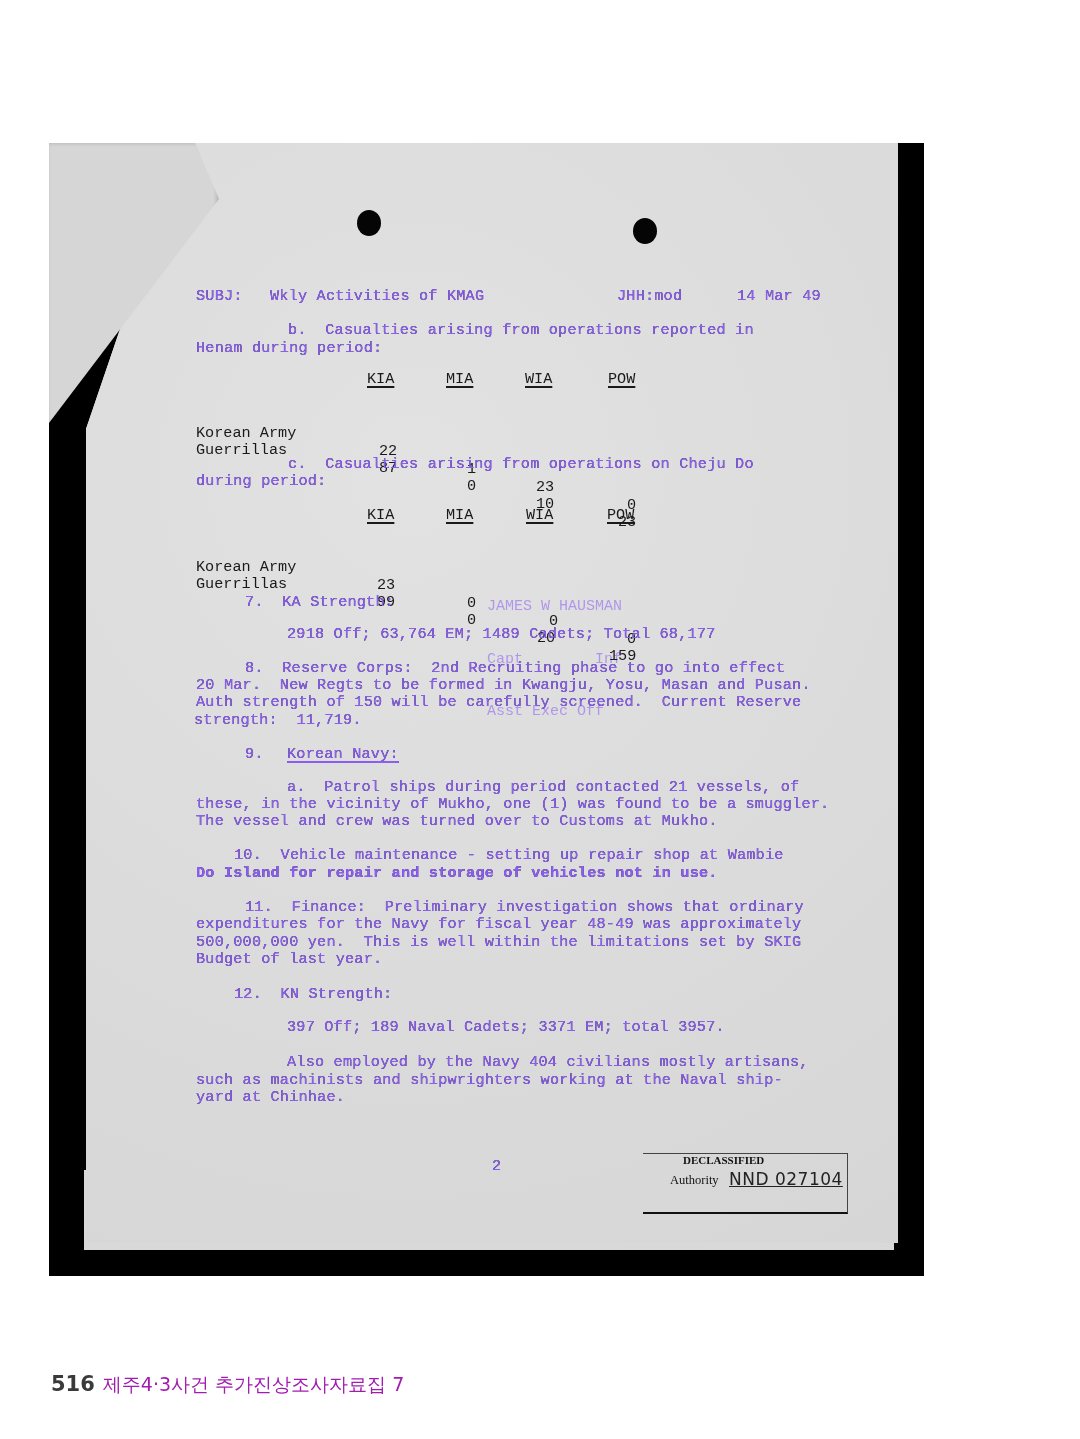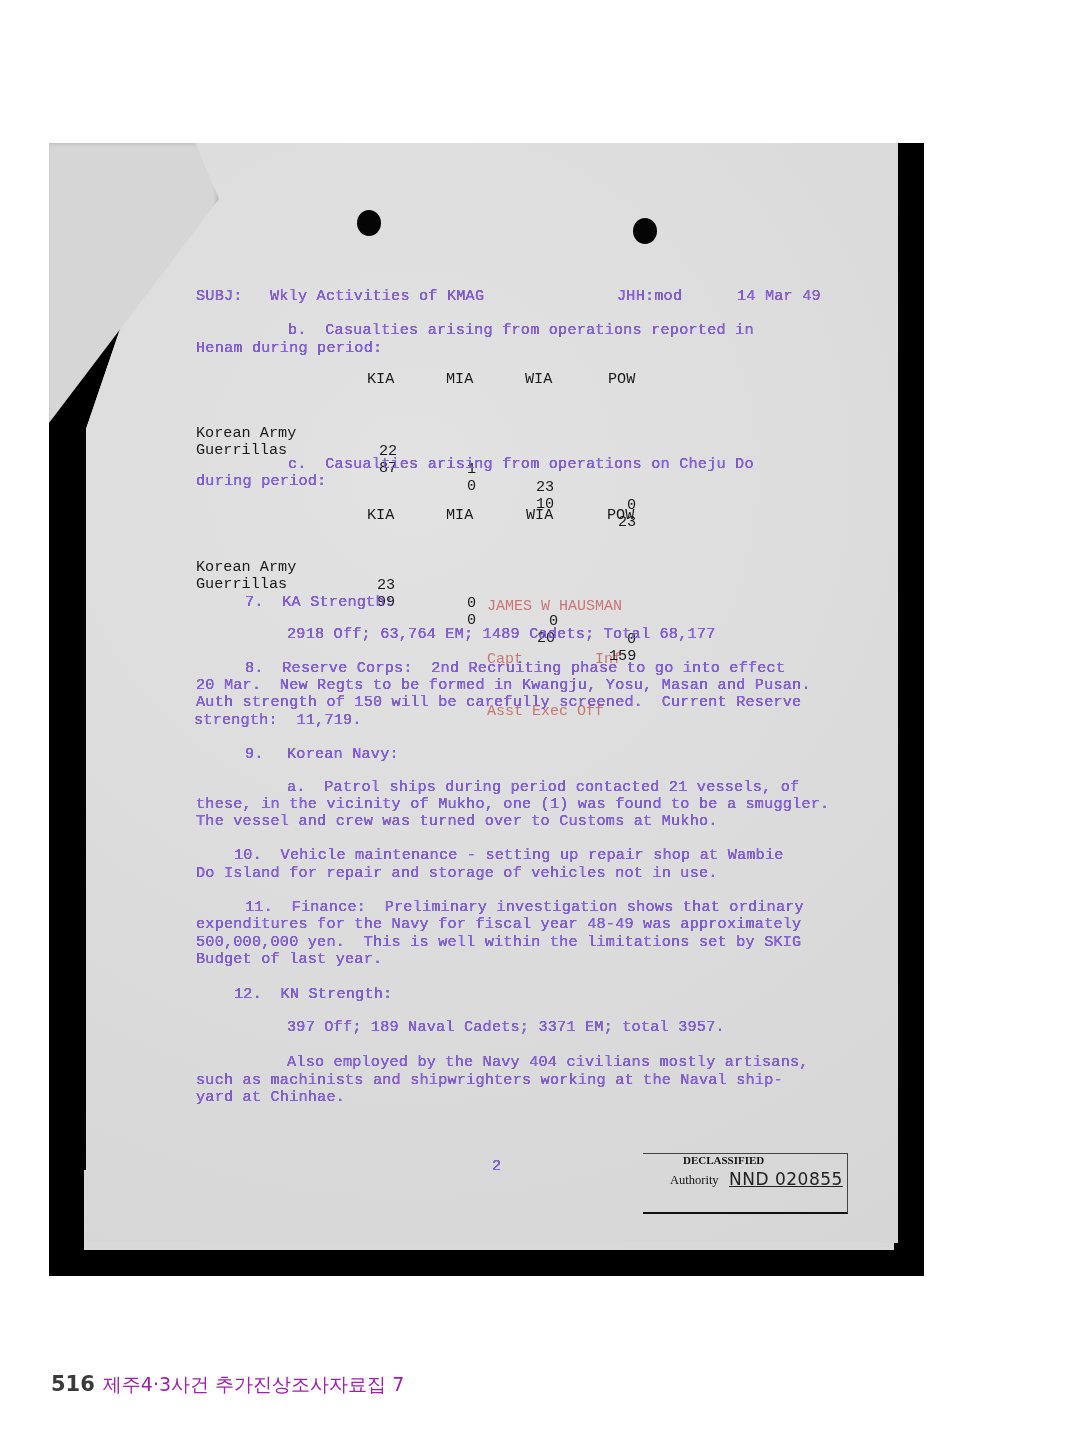--- a/index.html
+++ b/index.html
@@ -30,24 +30,24 @@
   }
   .hole {
     position: absolute; width: 24px; height: 26px; border-radius: 50%; background: #050505;
   }
   .type {
     position: absolute; color: #8b5cf6; font-size: 15.2px; line-height: 17.5px;
     white-space: pre; letter-spacing: 0.2px;
     text-shadow: 0 0 0.6px #222;
   }
   .ghost {
-    position: absolute; color: #b91c1c; font-size: 15px; line-height: 17.5px;
+    position: absolute; color: #8b5cf6; font-size: 15px; line-height: 17.5px;
     white-space: pre; opacity: 0.55;
   }
-  .u { text-decoration-thickness: 2px; text-underline-offset: 3px; }
+  .u { text-decoration: underline; text-decoration-thickness: 2px; text-underline-offset: 3px; }
   .tbl { position: absolute; font-size: 15.2px; color: #1a1a1a; }
   .tbl .row { position: absolute; white-space: pre; }
   .cell { position: absolute; text-align: right; }
   .stamp {
     position: absolute; left: 643px; top: 1153px; width: 204px; height: 58px;
     border-top: 1px solid #444; border-right: 1px solid #444; border-bottom: 2px solid #111;
     font-family: "Liberation Serif", "DejaVu Serif", serif; color: #111;
   }
   .stamp .t1 { position: absolute; left: 40px; top: 0px; font-size: 11px; font-weight: bold; }
   .stamp .t2 { position: absolute; left: 27px; top: 19px; font-size: 12.5px; }
@@ -143,36 +143,36 @@
 <div class="type" style="left:196px; top:694px;">Auth strength of 150 will be carefully screened.  Current Reserve</div>
 <div class="type" style="left:194px; top:712px;">strength:  11,719.</div>
 
 <div class="type" style="left:245px; top:746px;">9.</div>
 <div class="type u" style="left:287px; top:746px;">Korean Navy:</div>
 <div class="type" style="left:287px; top:779px;">a.  Patrol ships during period contacted 21 vessels, of</div>
 <div class="type" style="left:196px; top:796px;">these, in the vicinity of Mukho, one (1) was found to be a smuggler.</div>
 <div class="type" style="left:196px; top:813px;">The vessel and crew was turned over to Customs at Mukho.</div>
 
 <div class="type" style="left:234px; top:847px;">10.  Vehicle maintenance - setting up repair shop at Wambie</div>
-<div class="type" style="left:196px; top:865px;">Do Island for repair and storage of vehicles not in use.</div>
+<div class="type" style="left:196px; top:865px;font-weight:bold;">Do Island for repair and storage of vehicles not in use.</div>
 
 <div class="type" style="left:245px; top:899px;">11.  Finance:  Preliminary investigation shows that ordinary</div>
 <div class="type" style="left:196px; top:916px;">expenditures for the Navy for fiscal year 48-49 was approximately</div>
 <div class="type" style="left:196px; top:934px;">500,000,000 yen.  This is well within the limitations set by SKIG</div>
 <div class="type" style="left:196px; top:951px;">Budget of last year.</div>
 
 <div class="type" style="left:234px; top:986px;">12.  KN Strength:</div>
 <div class="type" style="left:287px; top:1019px;">397 Off; 189 Naval Cadets; 3371 EM; total 3957.</div>
 <div class="type" style="left:287px; top:1054px;">Also employed by the Navy 404 civilians mostly artisans,</div>
 <div class="type" style="left:196px; top:1072px;text-align:right;">such as machinists and shipwrighters working at the Naval ship-</div>
 <div class="type" style="left:196px; top:1089px;">yard at Chinhae.</div>
 
 <div class="type" style="left:492px; top:1158px;">2</div>
 
 <div class="stamp">
   <div class="t1">DECLASSIFIED</div>
   <div class="t2">Authority</div>
-  <div class="hand">NND 020855</div>
+  <div class="hand">NND 027104</div>
 </div>
 
 <div class="footer">
   <span class="pg">516</span><span class="ttl">제주4·3사건 추가진상조사자료집 7</span>
 </div>
 
 </body></html>

